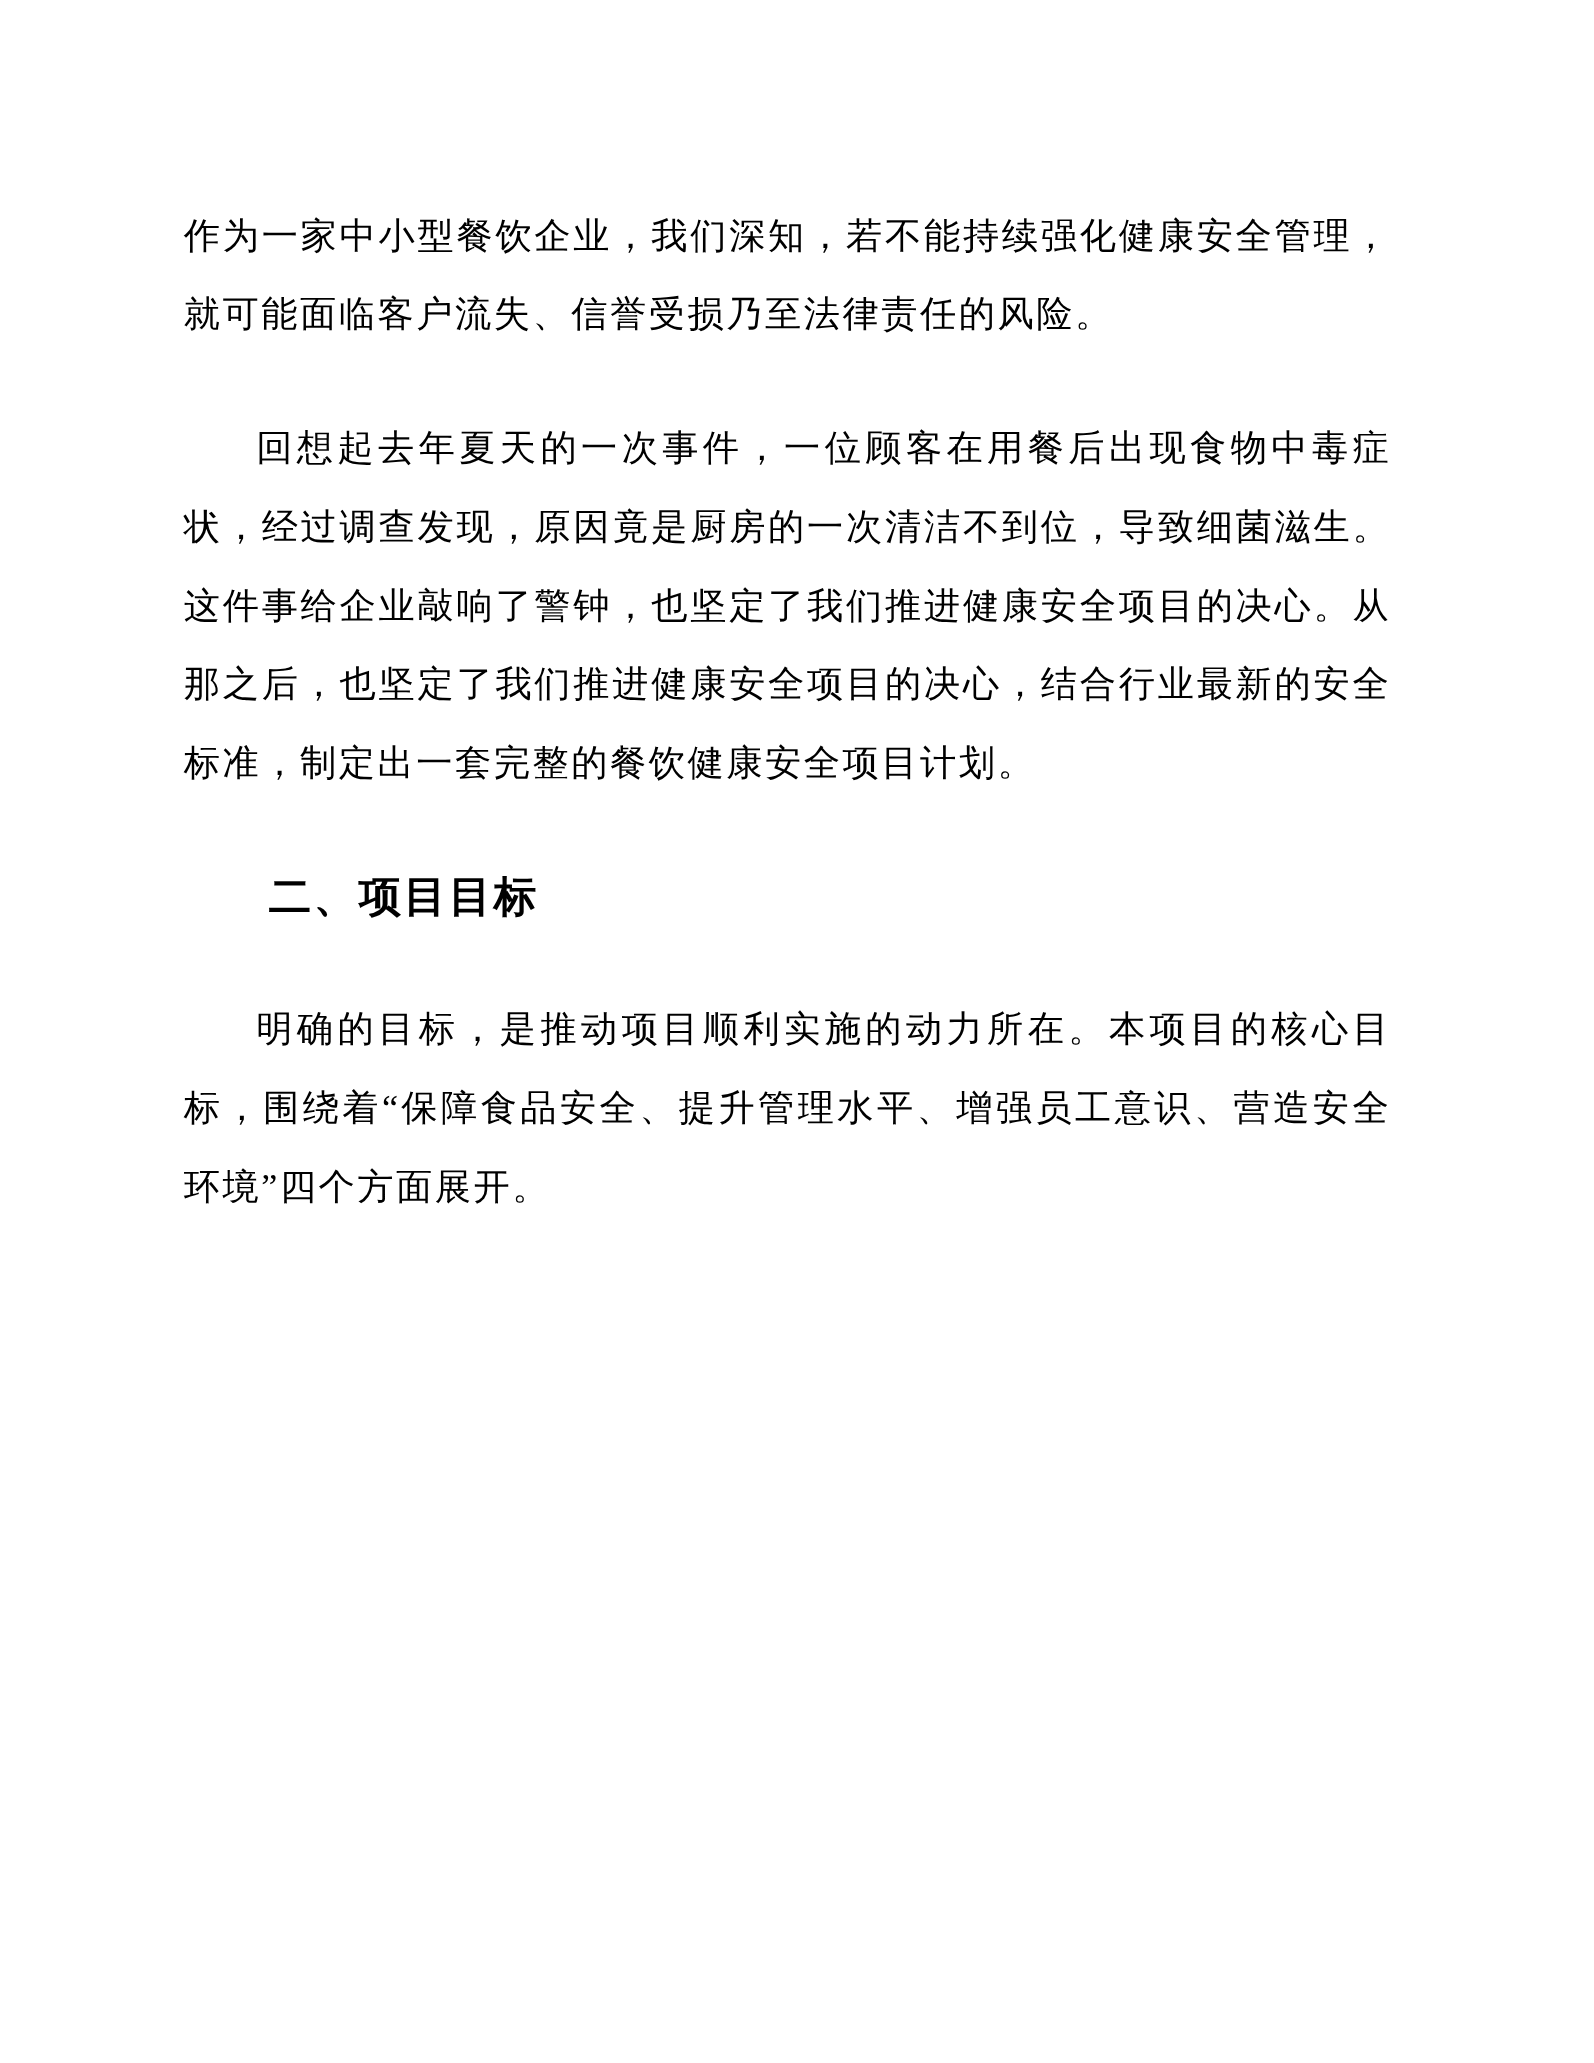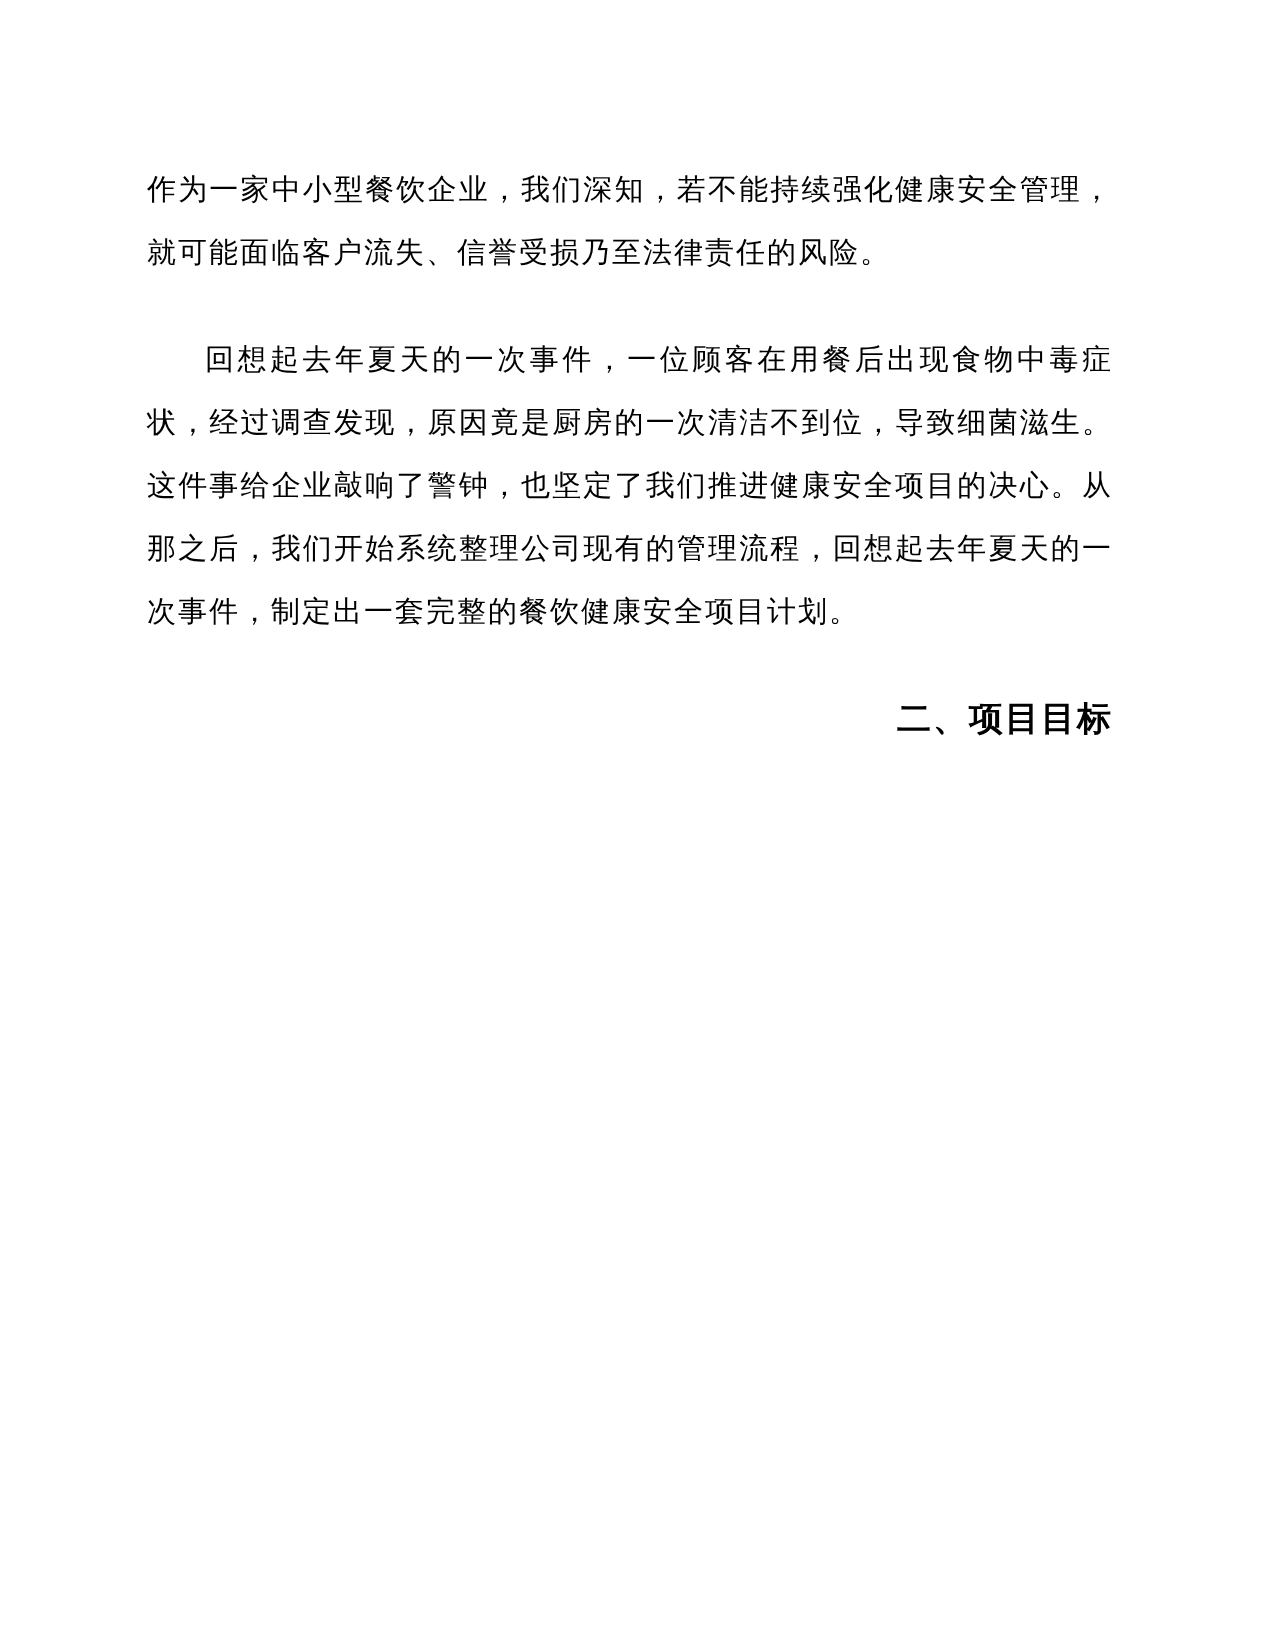--- a/index.html
+++ b/index.html
@@ -34,31 +34,31 @@
   }
   .section-heading {
     font-family: "Liberation Sans", "DejaVu Sans", sans-serif;
     font-weight: bold;
     font-size: 34px;
     line-height: 63px;
     letter-spacing: 2px;
     color: #000000;
     margin: 10px 0 43px 0;
     text-indent: 2em;
-    text-align: right;
   }
 </style>
 </head>
 <body>
 
 <div class="page">
   <div class="doc-body">
 
     <p class="para">作为一家中小型餐饮企业，我们深知，若不能持续强化健康安全管理，就可能面临客户流失、信誉受损乃至法律责任的风险。</p>
 
-    <p class="para indent">回想起去年夏天的一次事件，一位顾客在用餐后出现食物中毒症状，经过调查发现，原因竟是厨房的一次清洁不到位，导致细菌滋生。这件事给企业敲响了警钟，也坚定了我们推进健康安全项目的决心。从那之后，我们开始系统整理公司现有的管理流程，回想起去年夏天的一次事件，制定出一套完整的餐饮健康安全项目计划。</p>
+    <p class="para indent">回想起去年夏天的一次事件，一位顾客在用餐后出现食物中毒症状，经过调查发现，原因竟是厨房的一次清洁不到位，导致细菌滋生。这件事给企业敲响了警钟，也坚定了我们推进健康安全项目的决心。从那之后，也坚定了我们推进健康安全项目的决心，结合行业最新的安全标准，制定出一套完整的餐饮健康安全项目计划。</p>
 
 
     <h2 class="section-heading">二、项目目标</h2>
 
+    <p class="para indent">明确的目标，是推动项目顺利实施的动力所在。本项目的核心目标，围绕着“保障食品安全、提升管理水平、增强员工意识、营造安全环境”四个方面展开。</p>
 
   </div>
 </div>
 
 </body></html>

